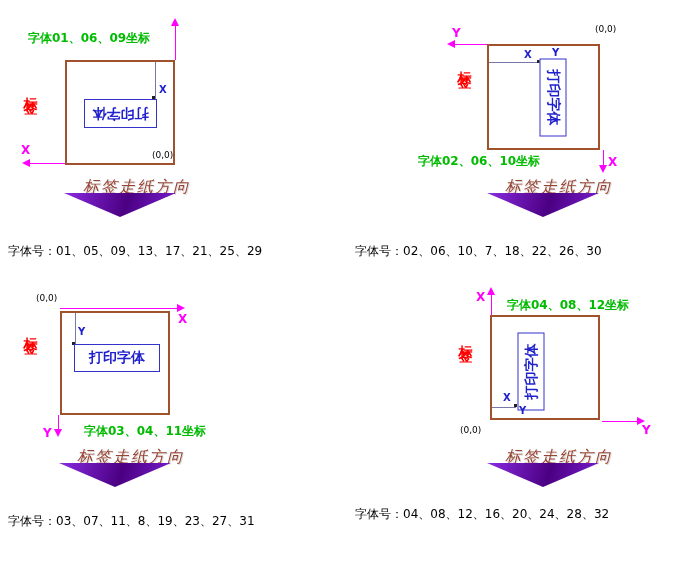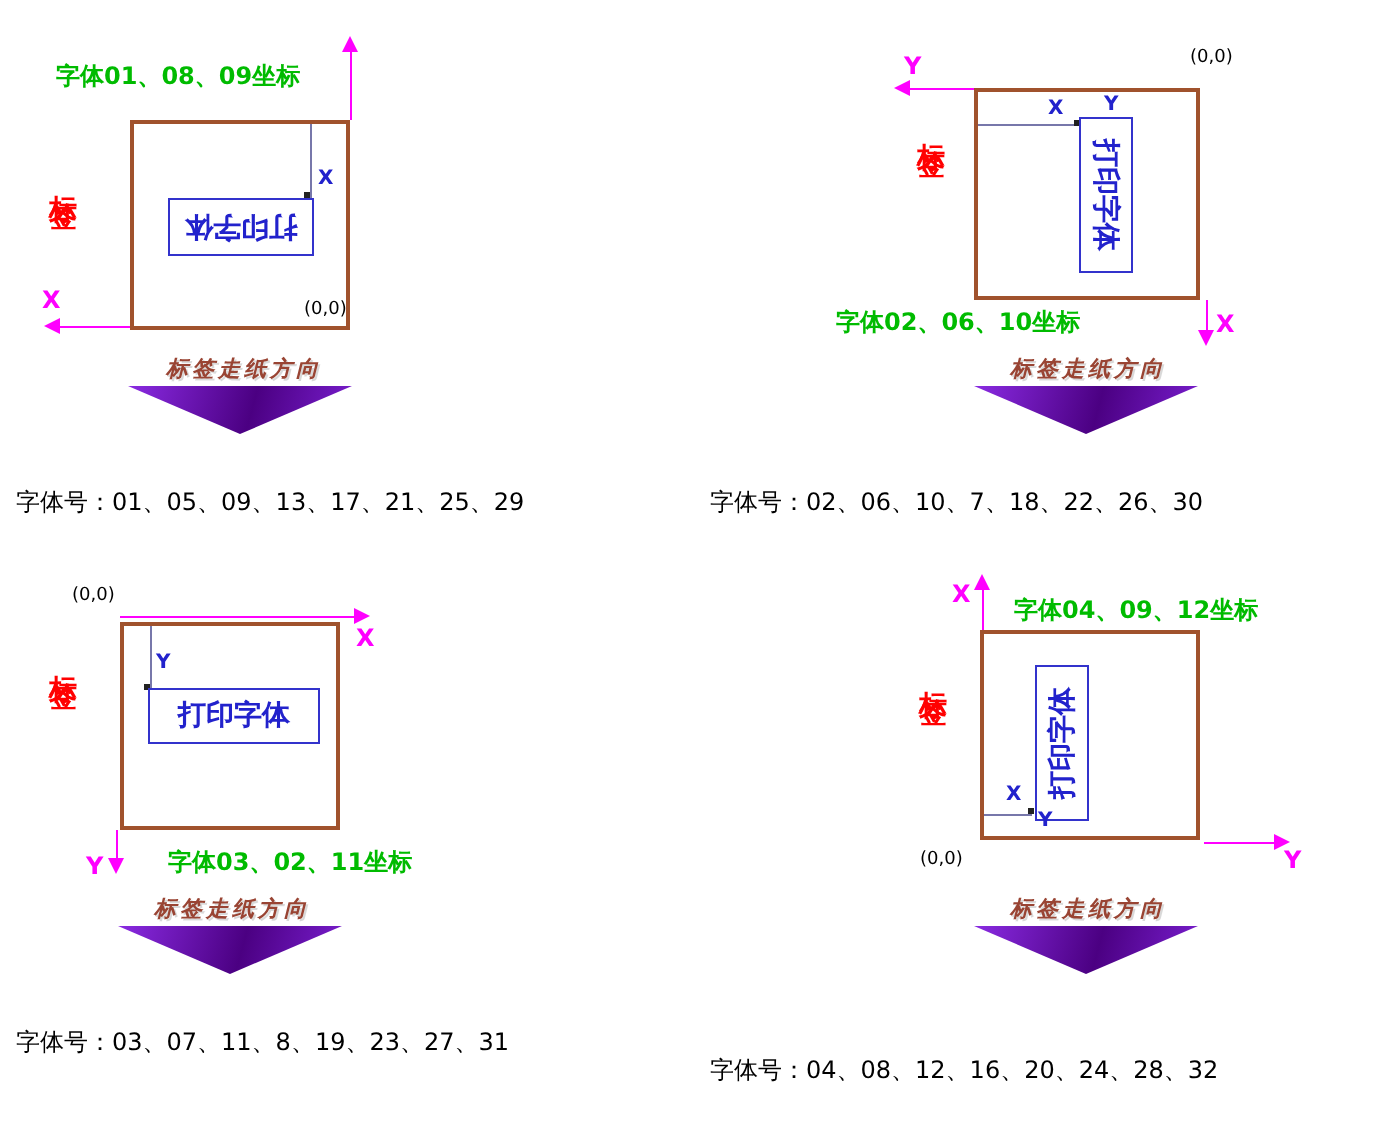--- a/index.html
+++ b/index.html
@@ -20,32 +20,32 @@
   .origin { color:#000000; font-size:9px; white-space:nowrap; }
   .h-line { background:#FF00FF; height:1px; }
   .v-line { background:#FF00FF; width:1px; }
   .conn-v { background:#7777AA; width:1px; }
   .conn-h { background:#7777AA; height:1px; }
   .dot { width:3px; height:3px; background:#222222; }
   .ah-up    { width:0; height:0; border-left:4px solid transparent; border-right:4px solid transparent; border-bottom:8px solid #FF00FF; }
   .ah-down  { width:0; height:0; border-left:4px solid transparent; border-right:4px solid transparent; border-top:8px solid #FF00FF; }
   .ah-left  { width:0; height:0; border-top:4px solid transparent; border-bottom:4px solid transparent; border-right:8px solid #FF00FF; }
   .ah-right { width:0; height:0; border-top:4px solid transparent; border-bottom:4px solid transparent; border-left:8px solid #FF00FF; }
-  .feed-text { color:#994433; font-size:11px; font-weight:bold; font-style:italic; letter-spacing:2px;
+  .feed-text { color:#994433; font-size:16px; font-weight:normal; font-style:italic; letter-spacing:2px;
                white-space:nowrap; text-shadow:1px 1px 0 rgba(0,0,0,0.15); }
   .tri { clip-path:polygon(0 0,100% 0,50% 100%); background:linear-gradient(105deg,#8A2BE2 0%,#4B0082 55%,#7A1FD0 100%); }
   .caption { color:#000000; font-size:12px; white-space:nowrap; }
 </style>
 </head>
 <body>
 
 <div class="stage">
 
   <div>
-    <div class="abs coord-label" style="left:28px;top:30px">字体01、08、09坐标</div>
+    <div class="abs coord-label" style="left:28px;top:30px">字体01、06、09坐标</div>
     <div class="abs v-line" style="left:175px;top:26px;height:34px"></div>
     <div class="abs ah-up" style="left:171px;top:18px"></div>
     <div class="abs rect" style="left:65px;top:60px;width:110px;height:105px"></div>
     <div class="abs tag-label" style="left:24px;top:86px">标签</div>
     <div class="abs conn-v" style="left:155px;top:62px;height:37px"></div>
     <div class="abs small-blue" style="left:159px;top:84px">X</div>
     <div class="abs small-blue" style="left:144px;top:99px">Y</div>
     <div class="abs dot" style="left:152px;top:96px"></div>
     <div class="abs inner-box rot180" style="left:84px;top:99px;width:73px;height:29px">打印字体</div>
     <div class="abs origin" style="left:152px;top:150px">(0,0)</div>
@@ -86,40 +86,40 @@
     <div class="abs rect" style="left:60px;top:311px;width:110px;height:104px"></div>
     <div class="abs tag-label" style="left:24px;top:326px">标签</div>
     <div class="abs conn-v" style="left:75px;top:313px;height:31px"></div>
     <div class="abs small-blue" style="left:78px;top:326px">Y</div>
     <div class="abs small-blue" style="left:78px;top:344px">X</div>
     <div class="abs dot" style="left:72px;top:342px"></div>
     <div class="abs inner-box" style="left:74px;top:344px;width:86px;height:28px">打印字体</div>
     <div class="abs v-line" style="left:58px;top:415px;height:16px"></div>
     <div class="abs ah-down" style="left:54px;top:429px"></div>
     <div class="abs axis-label" style="left:43px;top:426px">Y</div>
-    <div class="abs coord-label" style="left:84px;top:423px">字体03、02、11坐标</div>
+    <div class="abs coord-label" style="left:84px;top:423px">字体03、04、11坐标</div>
     <div class="abs feed-text" style="left:77px;top:447px">标签走纸方向</div>
     <div class="abs tri" style="left:59px;top:463px;width:112px;height:24px"></div>
     <div class="abs caption" style="left:8px;top:513px">字体号：03、07、11、8、19、23、27、31</div>
   </div>
 
   <div>
     <div class="abs v-line" style="left:491px;top:295px;height:20px"></div>
     <div class="abs ah-up" style="left:487px;top:287px"></div>
     <div class="abs axis-label" style="left:476px;top:290px">X</div>
-    <div class="abs coord-label" style="left:507px;top:297px">字体04、09、12坐标</div>
+    <div class="abs coord-label" style="left:507px;top:297px">字体04、08、12坐标</div>
     <div class="abs rect" style="left:490px;top:315px;width:110px;height:105px"></div>
     <div class="abs tag-label" style="left:459px;top:334px">标签</div>
     <div class="abs inner-box rot270" style="left:492px;top:358px;width:78px;height:27px">打印字体</div>
     <div class="abs conn-h" style="left:492px;top:407px;width:24px"></div>
     <div class="abs small-blue" style="left:503px;top:392px">X</div>
     <div class="abs small-blue" style="left:519px;top:405px">Y</div>
     <div class="abs dot" style="left:514px;top:404px"></div>
     <div class="abs origin" style="left:460px;top:425px">(0,0)</div>
     <div class="abs h-line" style="left:602px;top:421px;width:36px"></div>
     <div class="abs ah-right" style="left:637px;top:417px"></div>
     <div class="abs axis-label" style="left:642px;top:423px">Y</div>
     <div class="abs feed-text" style="left:505px;top:447px">标签走纸方向</div>
     <div class="abs tri" style="left:487px;top:463px;width:112px;height:24px"></div>
-    <div class="abs caption" style="left:355px;top:527px">字体号：04、08、12、16、20、24、28、32</div>
+    <div class="abs caption" style="left:355px;top:506px">字体号：04、08、12、16、20、24、28、32</div>
   </div>
 
 </div>
 
 </body></html>

